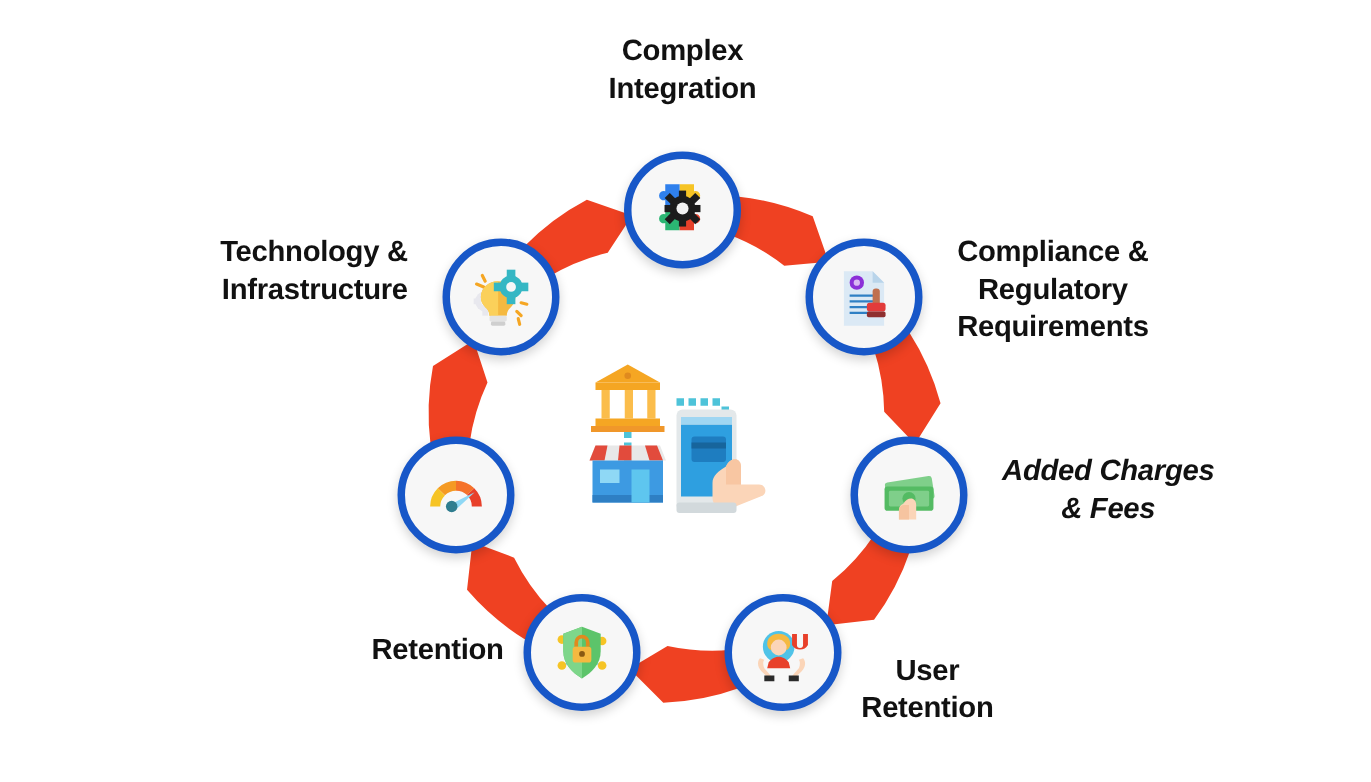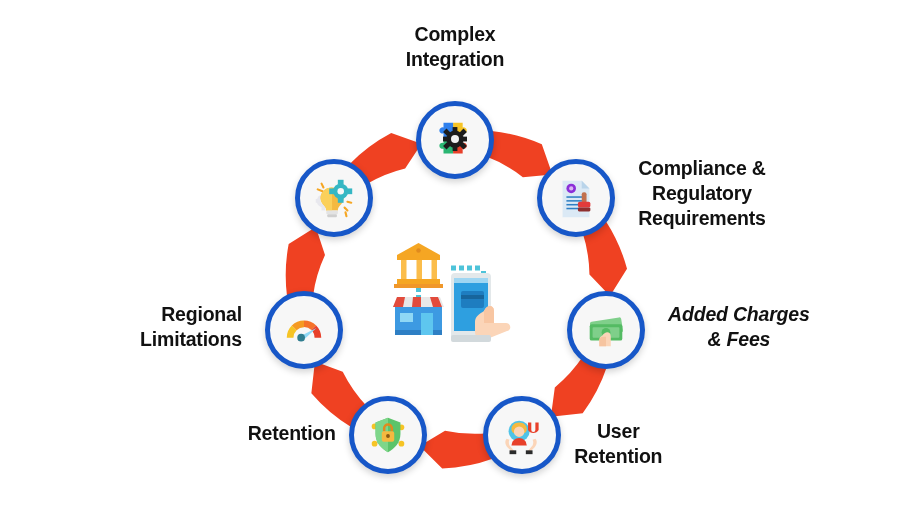--- a/index.html
+++ b/index.html
@@ -239,19 +239,19 @@
     </svg>
   </div>
 
   <div class="label c" id="lbl0" style="top: 22px; left: 0px; width: 914px; transform: translateX(-2px);">Complex
 Integration</div>
   <div class="label r" id="lbl1" style="top: 156.299px; left: 638.136px;">Compliance &amp;
 Regulatory
 Requirements</div>
   <div class="label r" id="lbl2" style="top: 301.604px; left: 668.088px; font-style: italic;">Added Charges
 &amp; Fees</div>
-  <div class="label r" id="lbl3" style="top: 419px; left: 574.217px;">User
+  <div class="label r" id="lbl3" style="top: 435px; left: 574.217px;">User
 Retention</div>
   <div class="label l" id="lbl4" style="top: 420.667px; right: 578.217px;">Retention</div>
-  <div class="label l" id="lbl5" style="top: 301.604px; right: 672.088px;">Regional
-Limitations</div>
+  <div class="label l" id="lbl6" style="top: 156.299px; right: 642.136px;">Technology &amp;
+Infrastructure</div>
 
 </div>
 
 </body></html>

